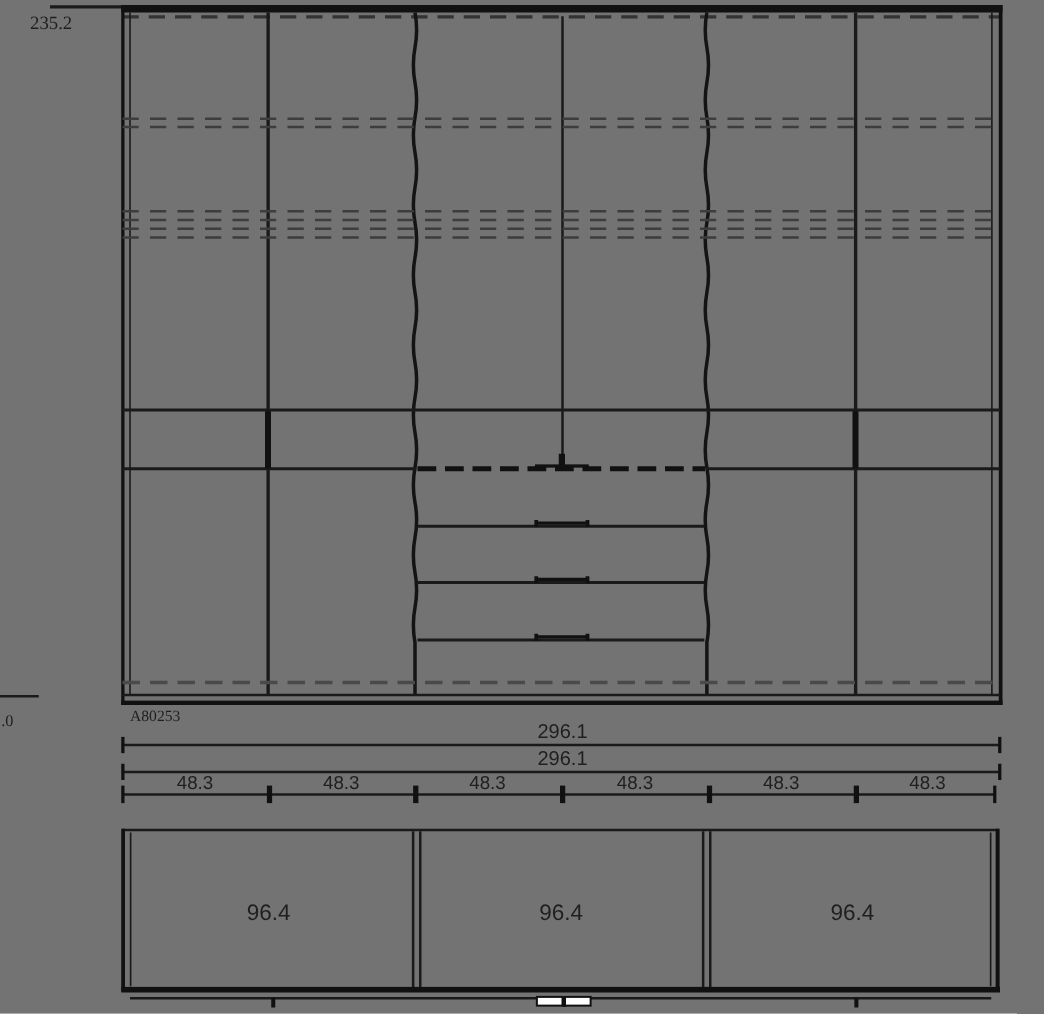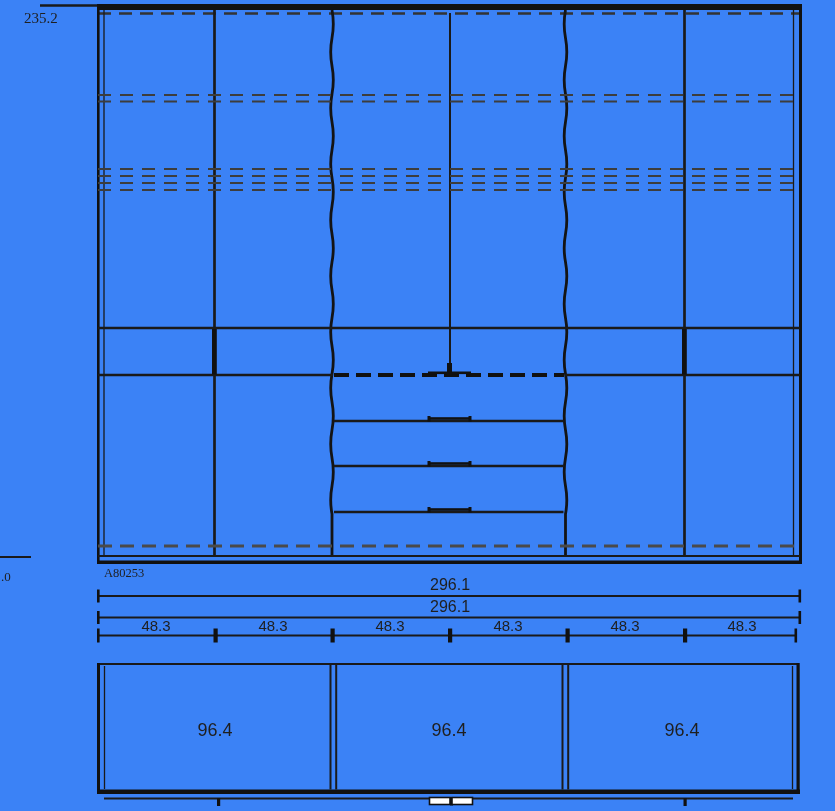--- a/index.html
+++ b/index.html
@@ -1,16 +1,16 @@
 <!DOCTYPE html>
 <html><head>
 <meta charset="utf-8">
 <style>
   html,body{margin:0;padding:0;background:#ffffff;}
-  .canvas{position:relative;width:835px;height:811px;background:#3b82f6;overflow:hidden;}
+  .canvas{position:relative;width:835px;height:811px;background:#737373;overflow:hidden;}
   svg{display:block;}
   svg line{stroke:#1a1a1a;}
   svg path{fill:none;stroke:#141414;}
   .fillb{fill:#111111;}
   .thin{stroke-width:1.3;}
   .med{stroke-width:2;}
   .med2{stroke-width:2.3;}
   .bold{stroke-width:2.7;}
   .dashTop{stroke:#333333;stroke-width:2.5;stroke-dasharray:13 8;}
   .dashShelf{stroke:#3d3d3d;stroke-width:2;stroke-dasharray:13 9;}

